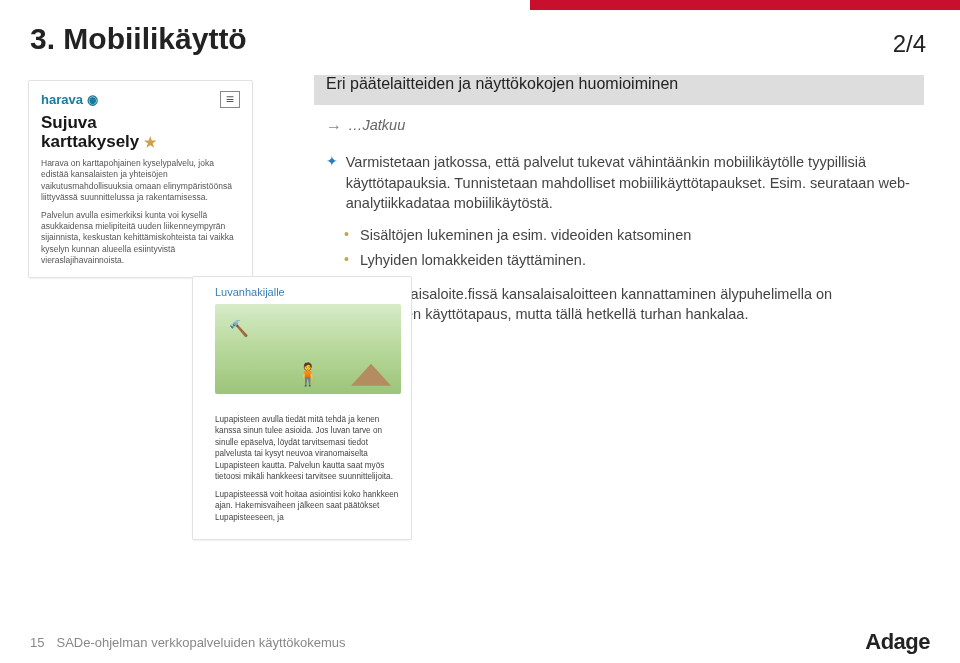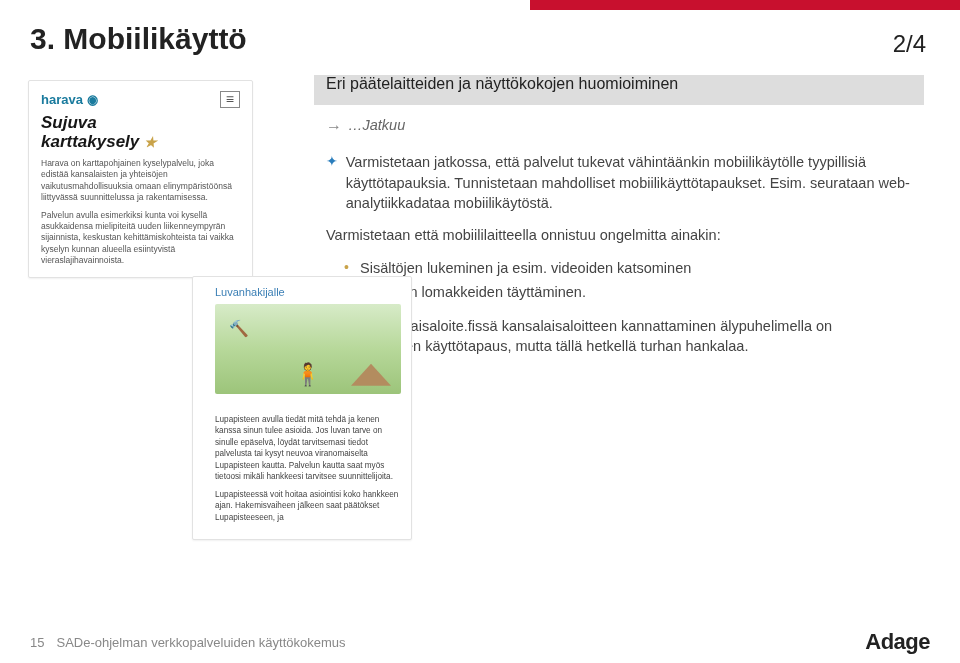--- a/index.html
+++ b/index.html
@@ -149,21 +149,20 @@
     border: 1px solid #888;
     padding: 0 5px;
     line-height: 1.1;
   }
   .card-title {
     font-size: 17px;
     font-weight: 700;
     color: #171717;
     line-height: 1.15;
     margin: 3px 0 6px 0;
-    font-style: italic;
   }
   .card-title .star { color: #c9a34a; font-size: 14px; }
   .card-text { font-size: 8.5px; color: #555; }
   .mid-label {
     color: #3b7fb5;
     font-size: 11px;
     margin-bottom: 4px;
   }
   .mid-img {
     width: 100%;
@@ -234,21 +233,20 @@
   <div class="jatkuu-row">
     <span class="arrow">→</span>
     <span class="jatkuu-text">…Jatkuu</span>
   </div>
 
   <div class="star-para">
     <span class="star-icon">✦</span>
     <div>Varmistetaan jatkossa, että palvelut tukevat vähintäänkin mobiilikäytölle tyypillisiä käyttötapauksia. Tunnistetaan mahdolliset mobiilikäyttötapaukset. Esim. seurataan web-analytiikkadataa mobiilikäytöstä.</div>
   </div>
 
-  <div class="para">Varmistetaan että mobiililaitteella onnistuu ongelmitta ainakin:</div>
 
   <ul class="bullets">
     <li>Sisältöjen lukeminen ja esim. videoiden katsominen</li>
     <li>Lyhyiden lomakkeiden täyttäminen.</li>
   </ul>
 
   <div class="para">Esim. Kansalaisaloite.fissä kansalaisaloitteen kannattaminen älypuhelimella on todennäköinen käyttötapaus, mutta tällä hetkellä turhan hankalaa.</div>
 
   <div class="jatkuu-row">
     <span class="arrow">→</span>

